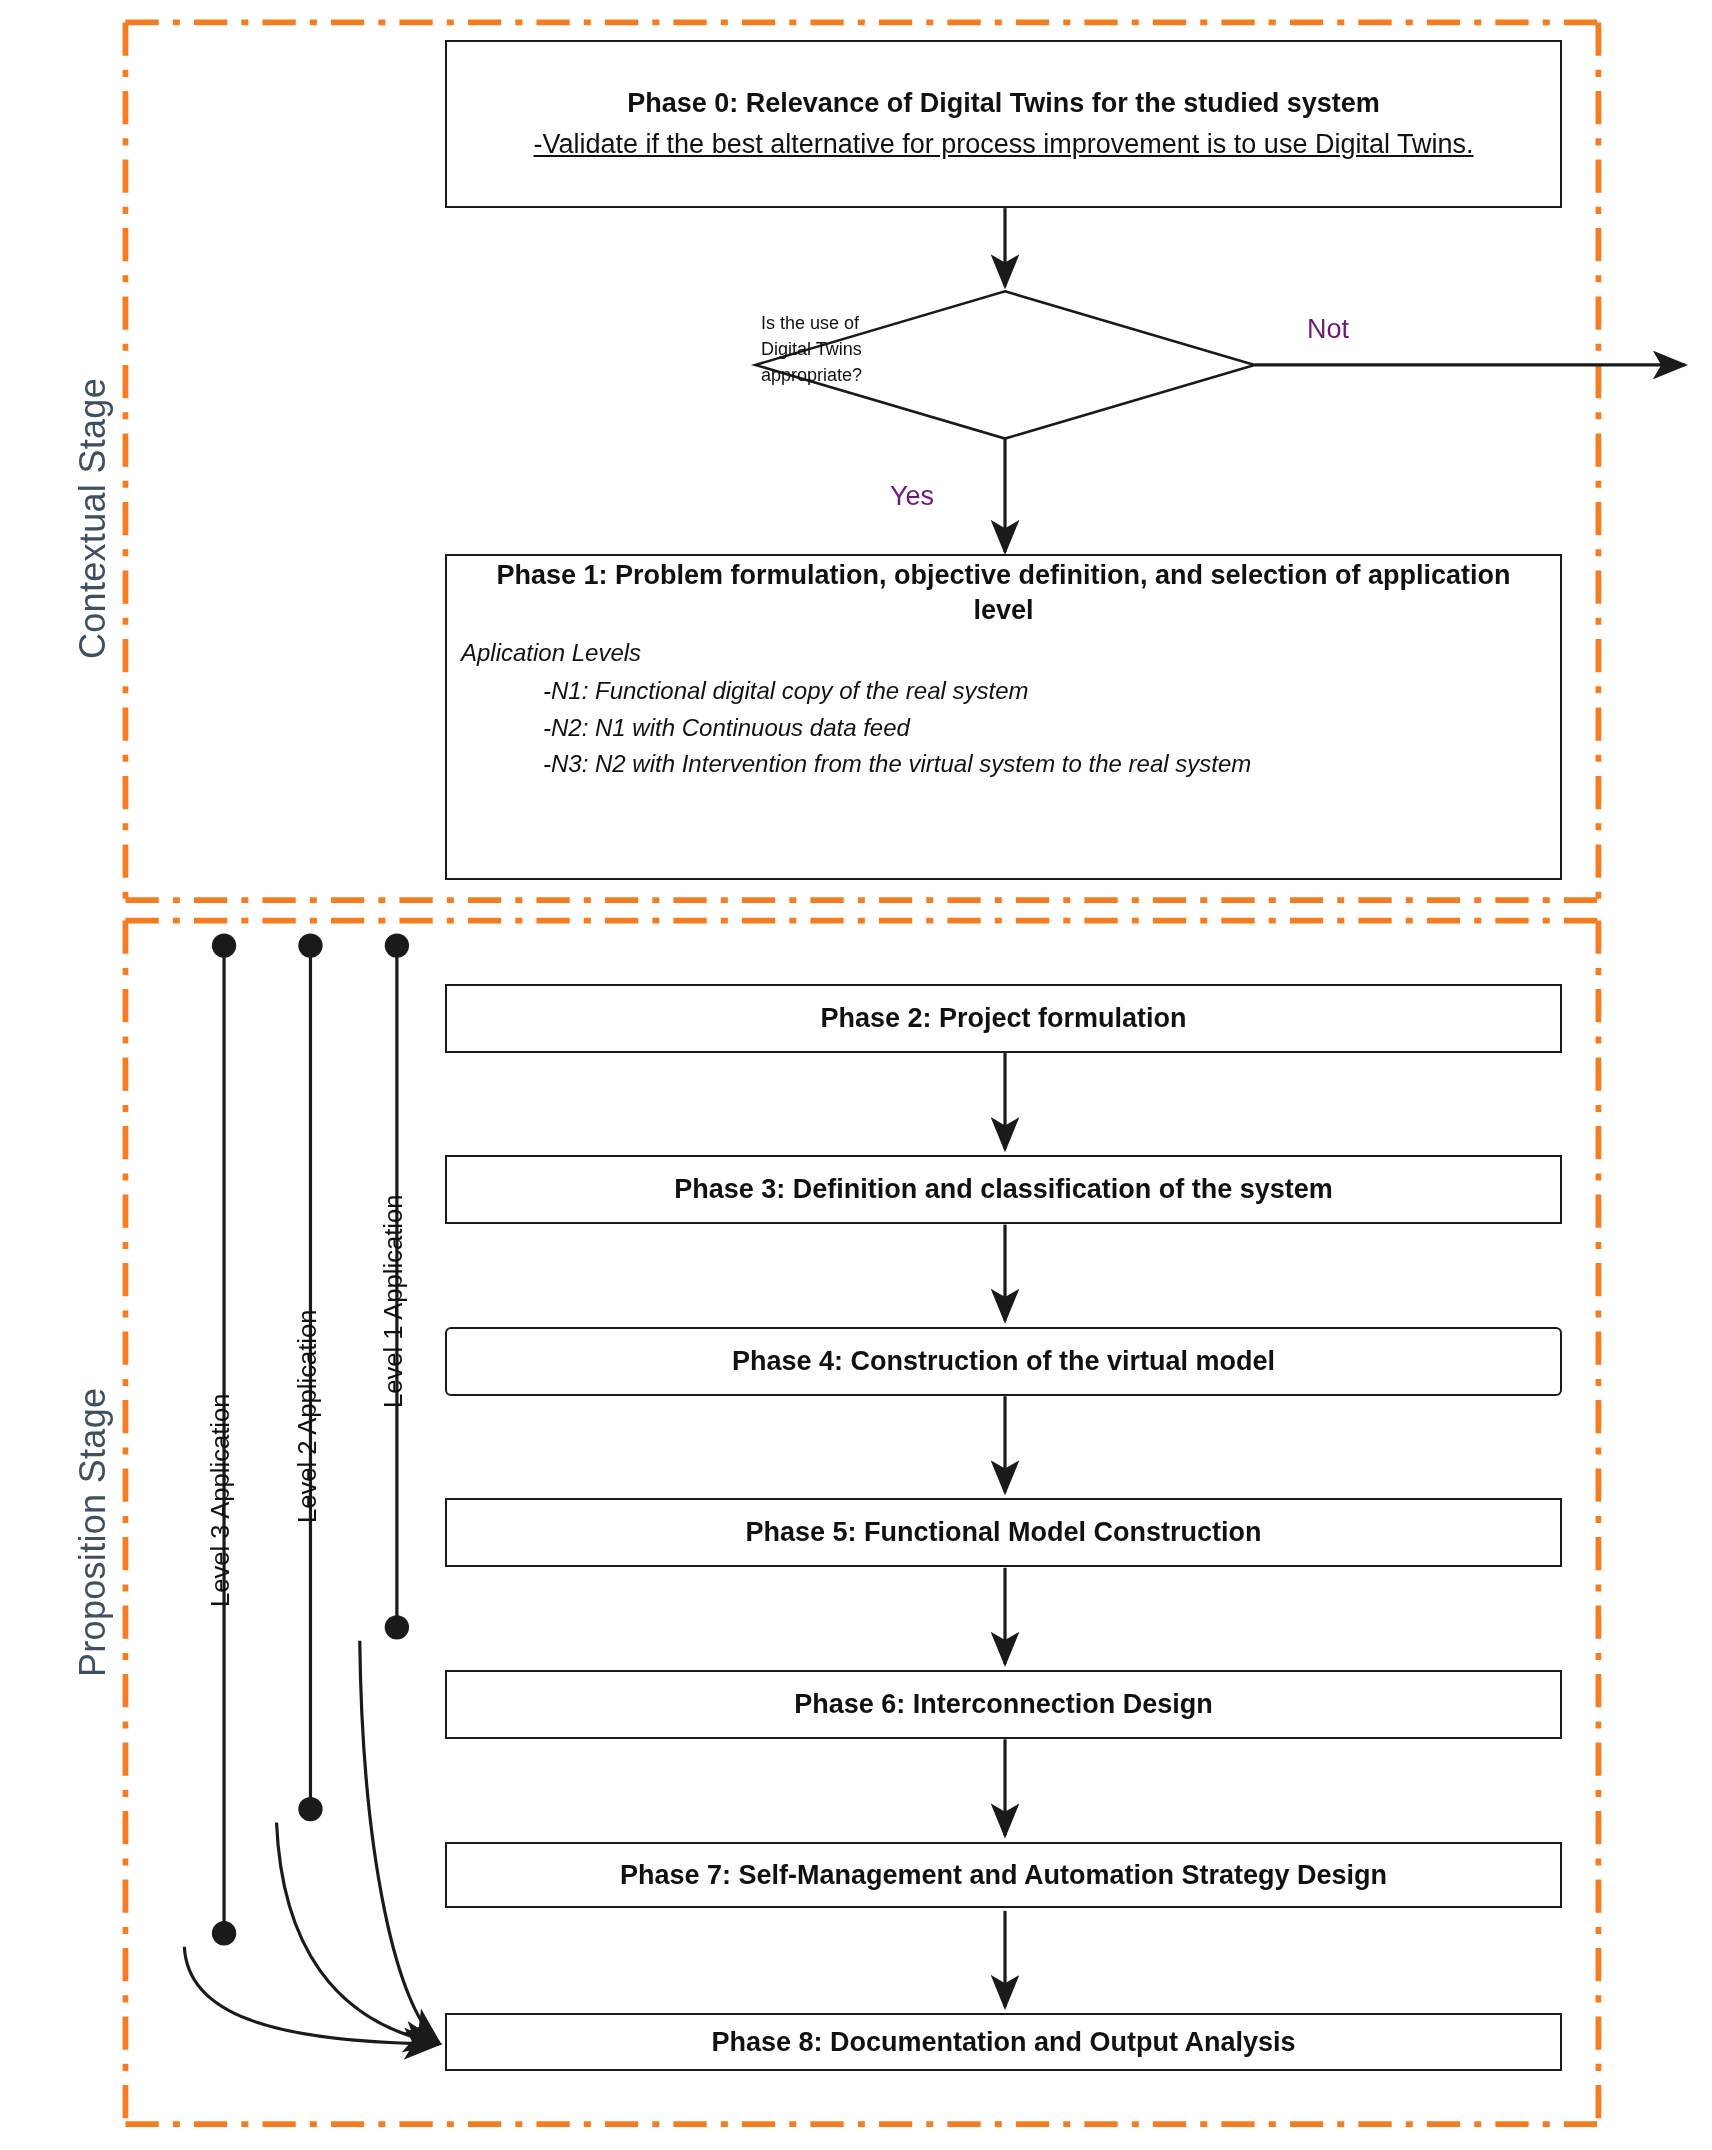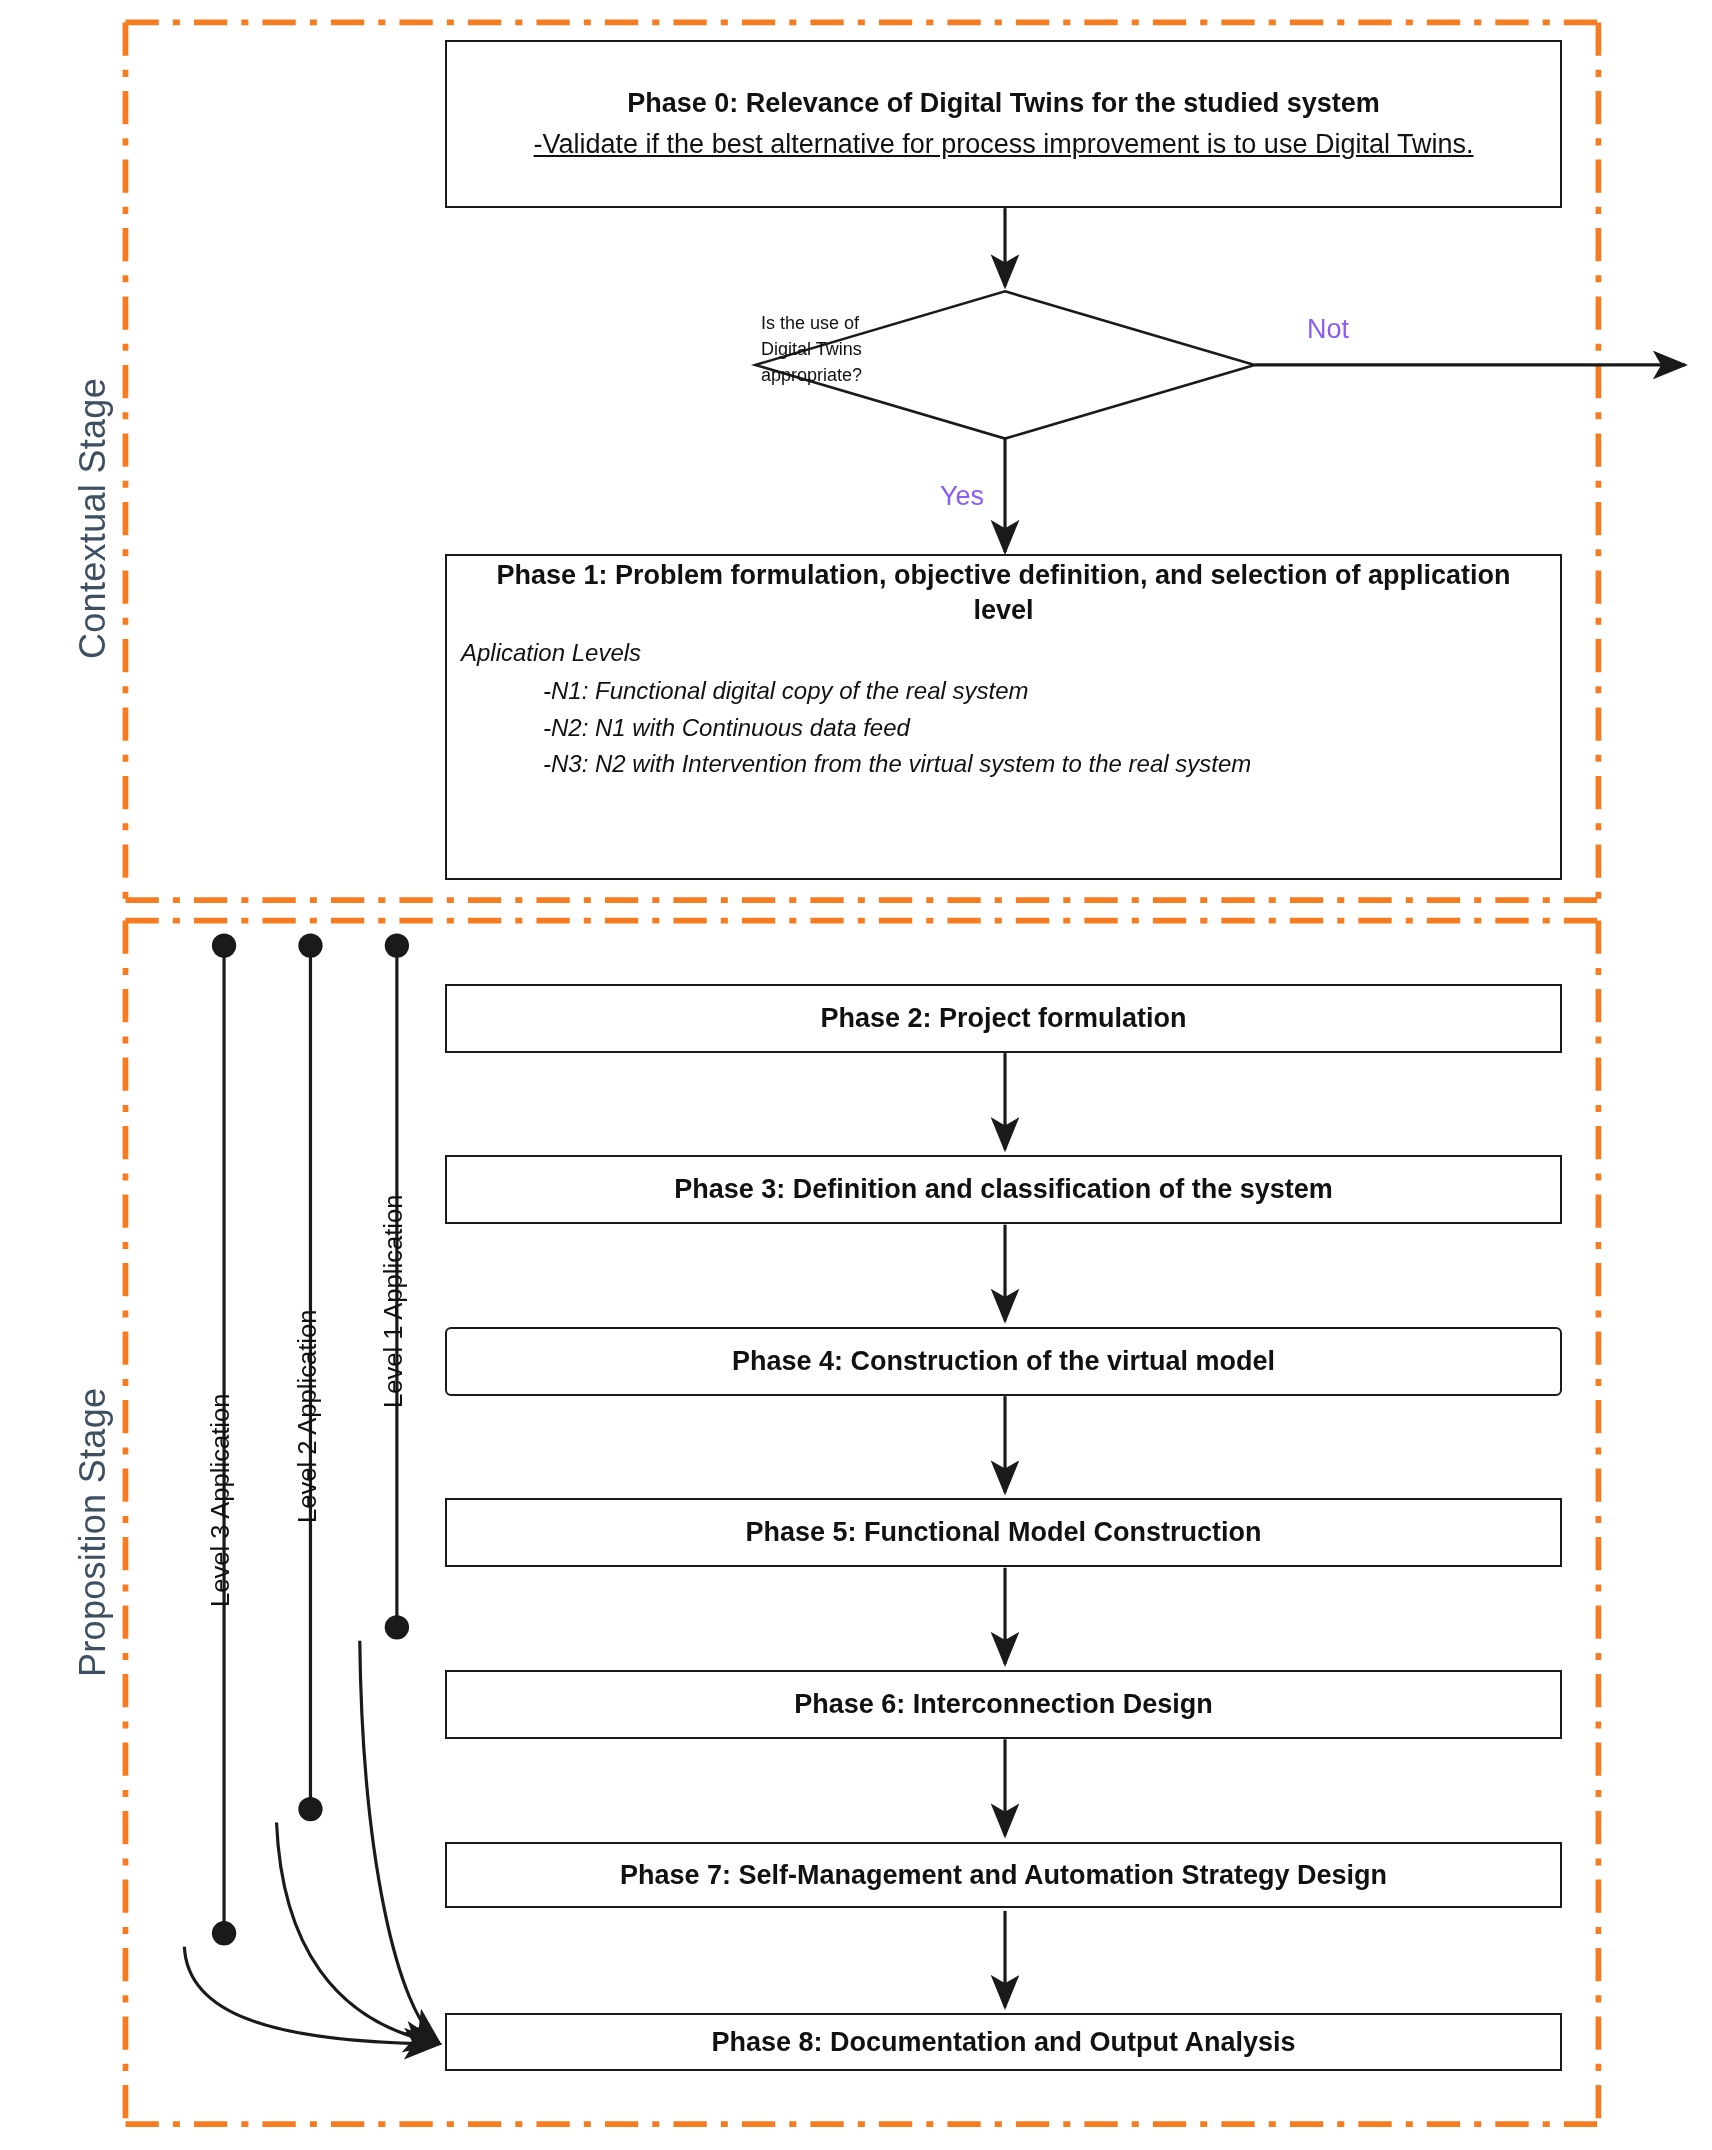--- a/index.html
+++ b/index.html
@@ -79,21 +79,21 @@
     position: absolute;
     font-size: 18px;
     line-height: 1.45;
     color: #111111;
     white-space: pre-line;
   }
   
   .edge-label {
     position: absolute;
     font-size: 27px;
-    color: #8b5cf6;
+    color: #701a75;
     white-space: nowrap;
   }
   
   .vert-label {
     position: absolute;
     font-size: 25.6px;
     color: #111111;
     white-space: nowrap;
     transform-origin: 0 0;
     transform: rotate(-90deg);
@@ -175,21 +175,21 @@
     <div class="phase-title">Phase 0: Relevance of Digital Twins for the studied system</div>
     <div class="phase-title" style="font-weight:normal; margin-top:6px;text-decoration:underline;">-Validate if the best alternative for process improvement is to use Digital Twins.</div>
   </div>
 
   <div class="diamond-text" style="left:883px; top:310px; width:243px; margin-left:-122px;">Is the use of
 Digital Twins
 appropriate?</div>
 
   <div class="edge-label" style="left:1307px; top:314px;">Not</div>
 
-  <div class="edge-label" style="left:940px; top:481px;">Yes</div>
+  <div class="edge-label" style="left:890px; top:481px;">Yes</div>
 
   <div class="phase-box" style="left:445px; top:554px; width:1117px; height:326px; justify-content:flex-start; padding-top:2px;">
     <div class="phase-title" style="padding:0 19px;">Phase 1: Problem formulation, objective definition, and selection of application level</div>
     <div class="sub-label">Aplication Levels</div>
     <div class="level-line" style="margin-top:6.4px;">-N1: Functional digital copy of the real system</div>
     <div class="level-line" style="margin-top:5.1px;">-N2:  N1 with Continuous data feed</div>
     <div class="level-line wrap" style="margin-top:5.1px; padding-right:102px;">-N3: N2 with Intervention from the virtual system to the real system</div>
   </div>
 
   <div class="vert-label" style="left:206px; top:1607px;">Level 3 Application</div>

